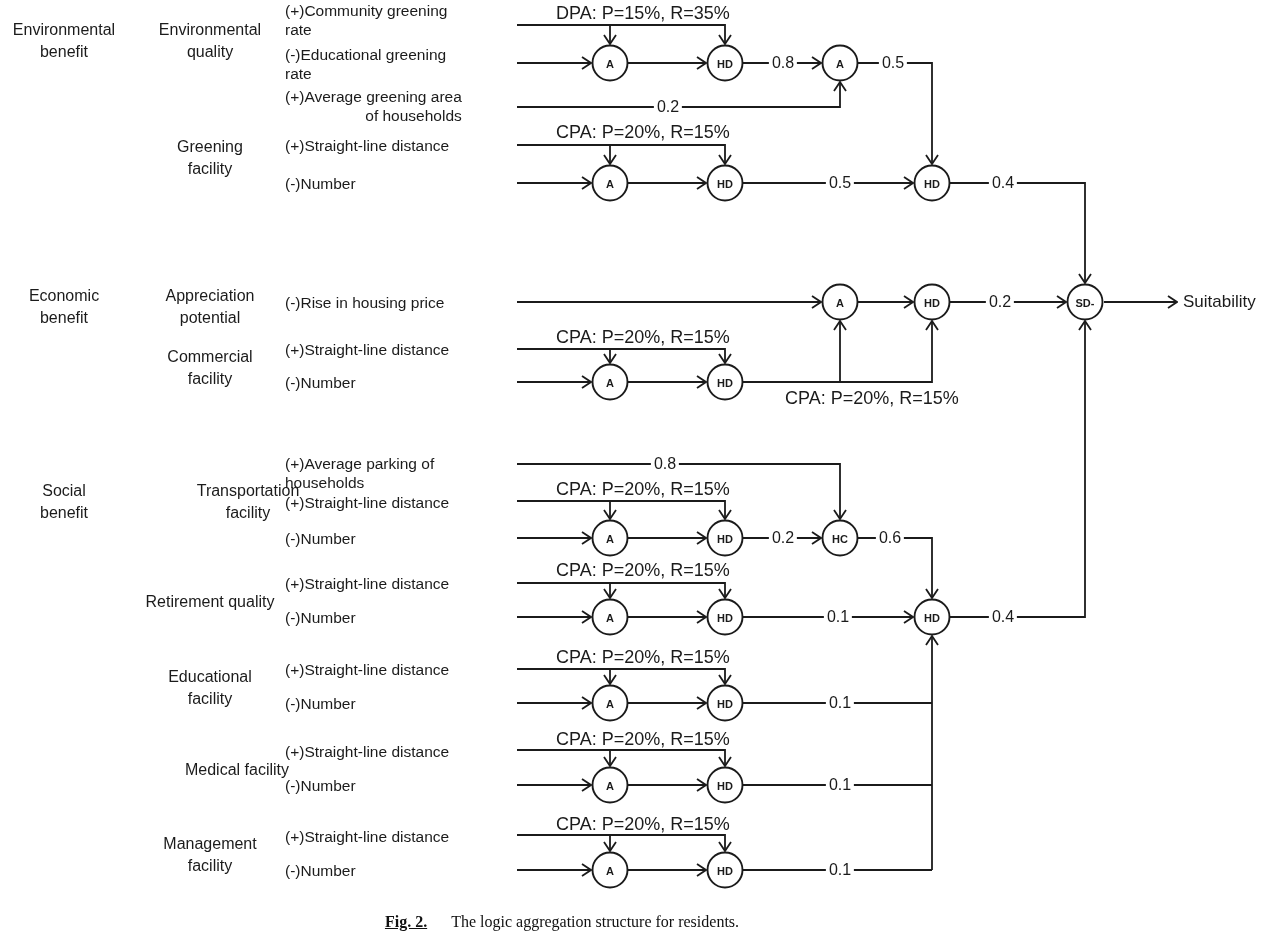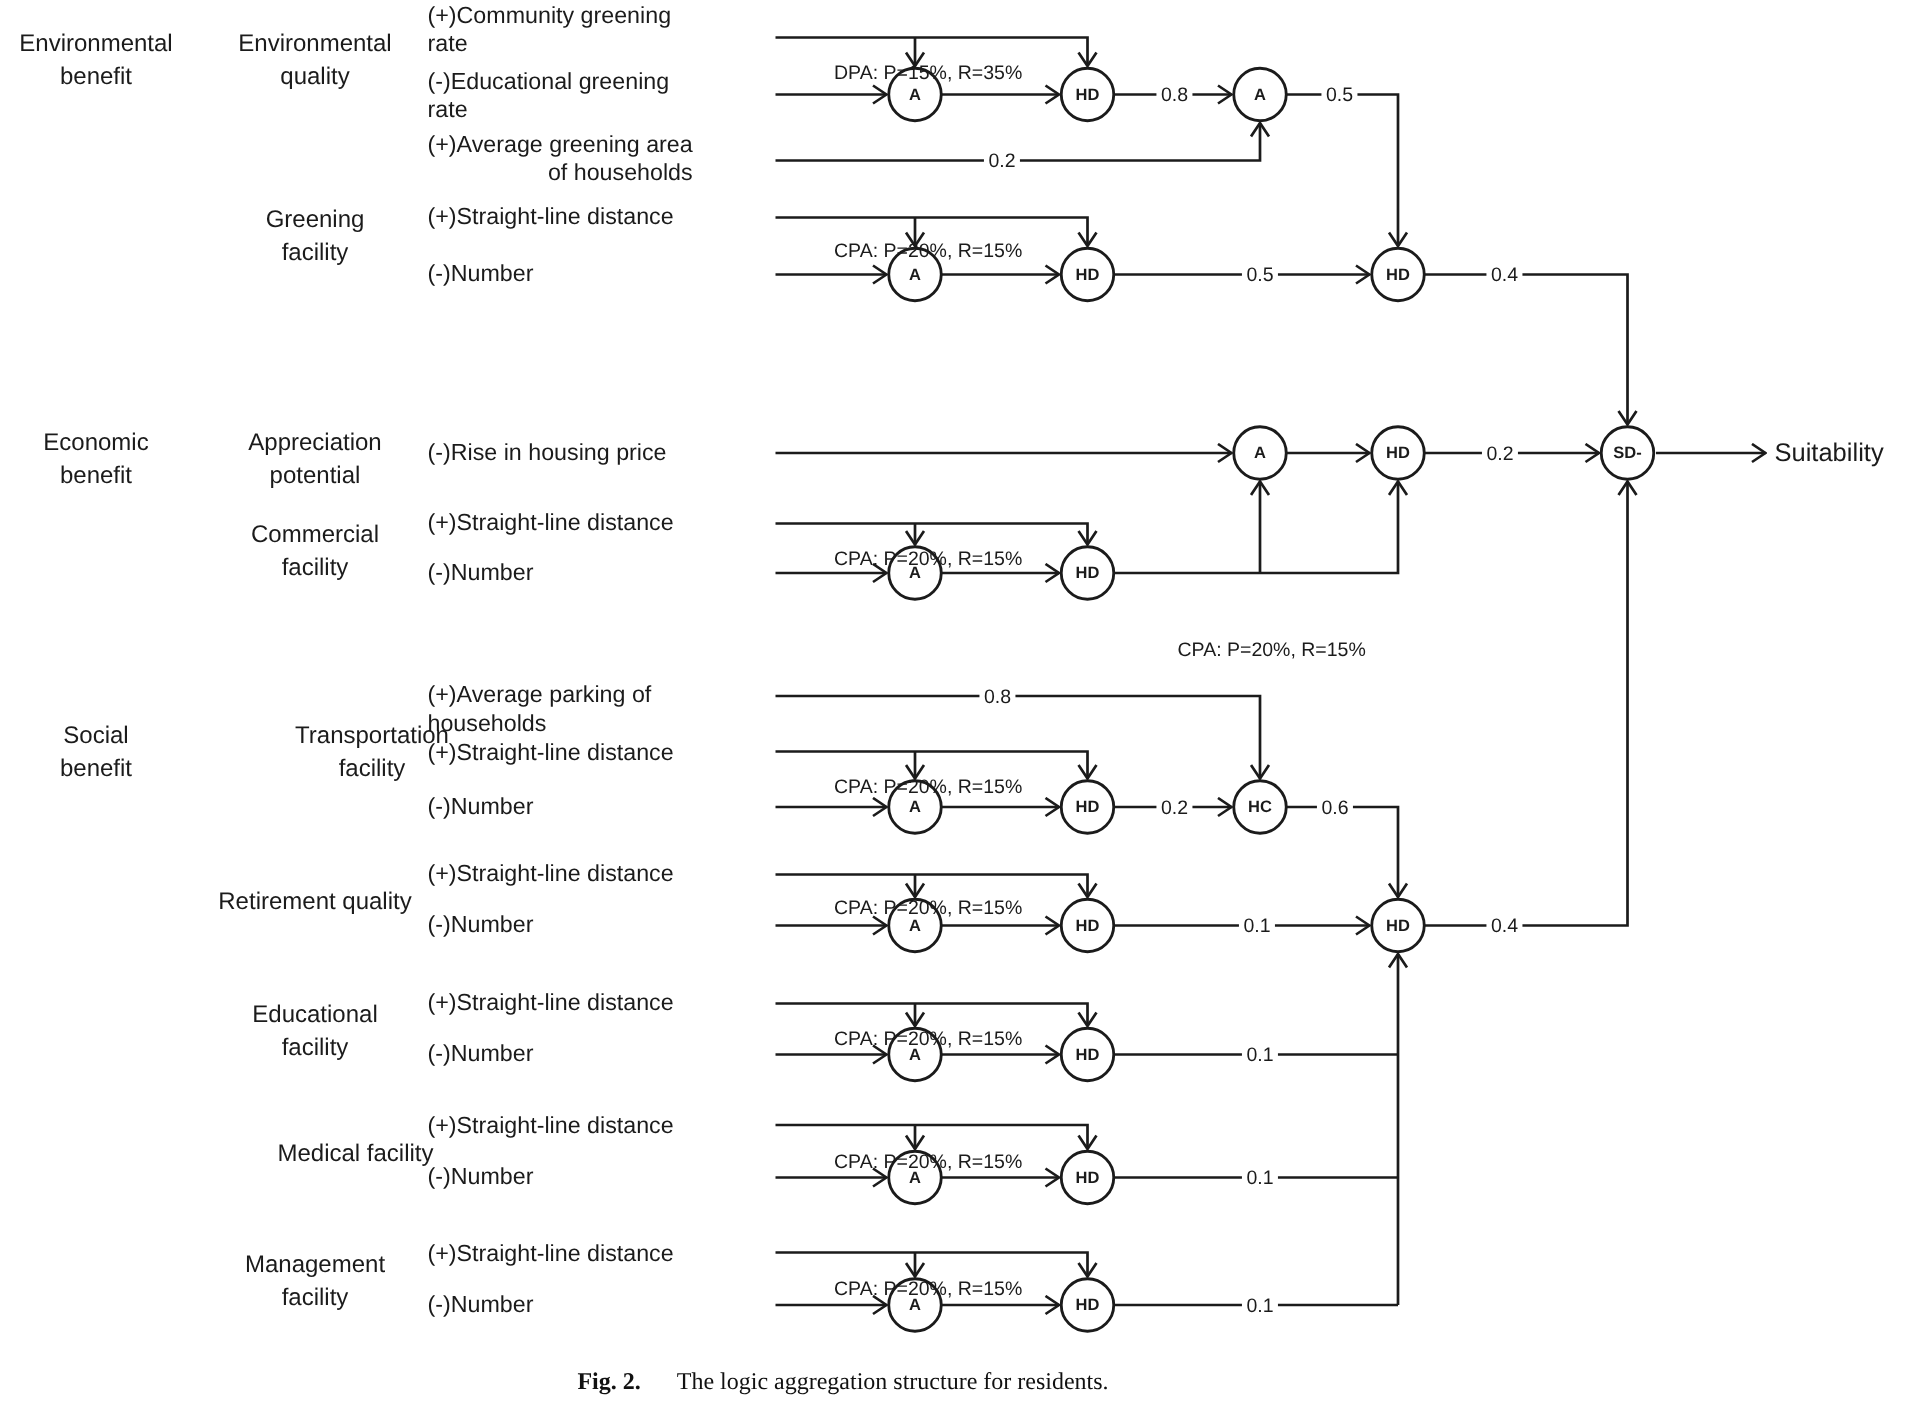--- a/index.html
+++ b/index.html
@@ -14,32 +14,32 @@
   #diagram-svg text {
     font-family:"Liberation Sans", sans-serif; font-size:11px; font-weight:bold;
     fill:var(--ink); text-anchor:middle; dominant-baseline:central;
   }
   .lbl { position:absolute; white-space:pre-line; color:var(--ink); }
   .benefit, .facility {
     font-size:16px; line-height:22px; text-align:center;
     transform:translate(-50%,-50%);
   }
   .indicator { font-size:15.5px; line-height:19px; transform:translateY(-50%); }
-  .annotation { font-size:13px; transform:translateY(-50%); white-space:nowrap;margin-top:35px; }
+  .annotation { font-size:18px; transform:translateY(-50%); white-space:nowrap; }
   .weight {
-    position:absolute; font-size:13px; line-height:1; background:var(--paper);
+    position:absolute; font-size:16px; line-height:1; background:var(--paper);
     padding:1px 3px; transform:translate(-50%,-50%); white-space:nowrap;text-align:center;
   }
   .output { font-size:17px; transform:translateY(-50%); white-space:nowrap; }
   .caption {
     position:absolute; left:0; top:922px; width:1124px; transform:translateY(-50%);
     text-align:center; font-family:"Liberation Serif", serif; font-size:16px;
     color:#111;
   }
-  .cap-bold { font-weight:bold; margin-right:24px; }
+  .cap-bold { font-weight:bold; margin-right:24px;text-decoration:underline; }
 </style>
 </head>
 <body>
 
 <div id="figure">
 
   <svg id="diagram-svg" width="1270" height="947" viewBox="0 0 1270 947">
     <defs>
       <marker id="arrowhead" viewBox="-10 -7 11 14" refX="0" refY="0" markerWidth="11" markerHeight="14" orient="auto" markerUnits="userSpaceOnUse">
         <path d="M-9,-6 L0,0 L-9,6" fill="none" stroke="#1b1b1b" stroke-width="1.8"></path>

